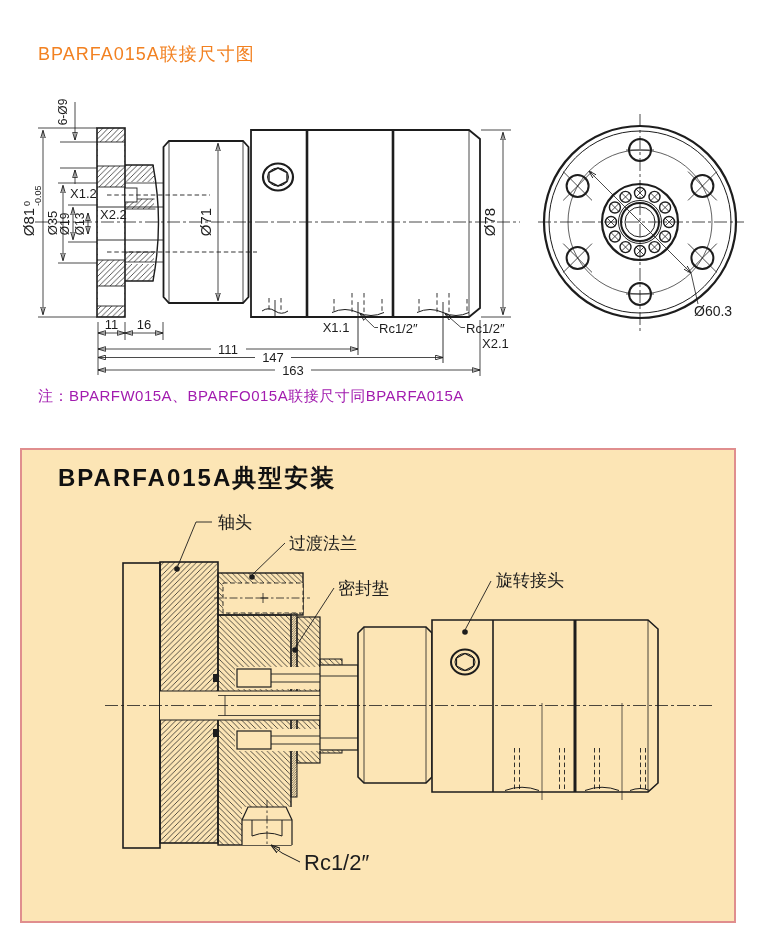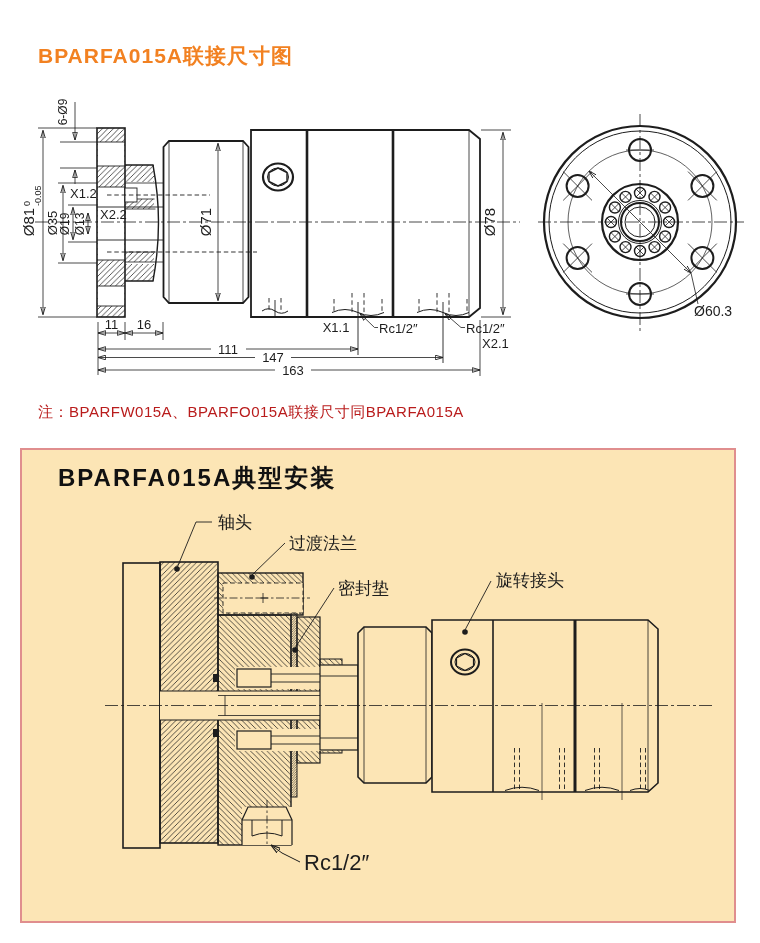--- a/index.html
+++ b/index.html
@@ -1,20 +1,20 @@
 <!DOCTYPE html>
 <html><head>
 <meta charset="utf-8">
 <style>
   html,body{margin:0;padding:0;background:#fff;}
   body{width:760px;height:943px;position:relative;overflow:hidden;
        font-family:"Liberation Sans","DejaVu Sans",sans-serif;color:#1d1d1d;}
-  .page-title{position:absolute;left:38px;top:42px;font-size:21px;font-weight:bold;
+  .page-title{position:absolute;left:38px;top:42px;font-size:18px;font-weight:normal;
        color:#f28121;letter-spacing:1px;}
-  .note{position:absolute;left:38px;top:403px;font-size:15px;color:#b91c1c;letter-spacing:.5px;}
+  .note{position:absolute;left:38px;top:387px;font-size:15px;color:#a21caf;letter-spacing:.5px;}
   .panel{position:absolute;left:20px;top:448px;width:716px;height:475px;
        background:#fce5b5;border:2px solid #e08e8e;box-sizing:border-box;}
   .panel-title{position:absolute;left:58px;top:462px;font-size:24px;font-weight:bold;
        color:#111;letter-spacing:2px;}
   svg{position:absolute;left:0;top:0;}
   svg *{stroke:#1d1d1d;fill:none;stroke-linecap:butt;}
   svg text{stroke:none;fill:#1d1d1d;}
   .o08{stroke-width:.8}.o09{stroke-width:.9}.o10{stroke-width:1}.o12{stroke-width:1.2}
   .o14{stroke-width:1.4}.o16{stroke-width:1.6}.o18{stroke-width:1.8}.o2{stroke-width:2}
   .o22{stroke-width:2.2}.o26{stroke-width:2.6}.o3{stroke-width:3}

